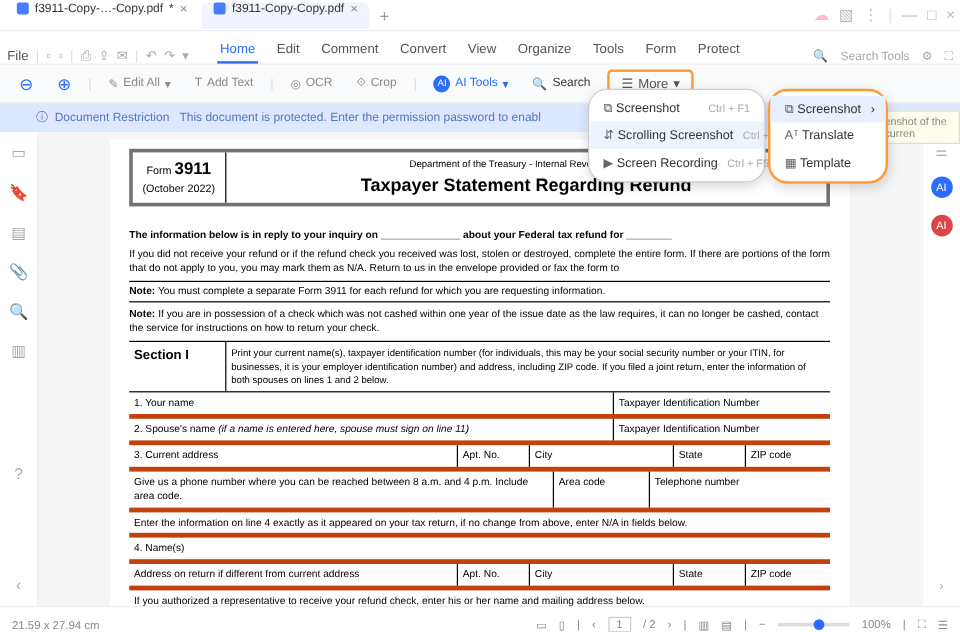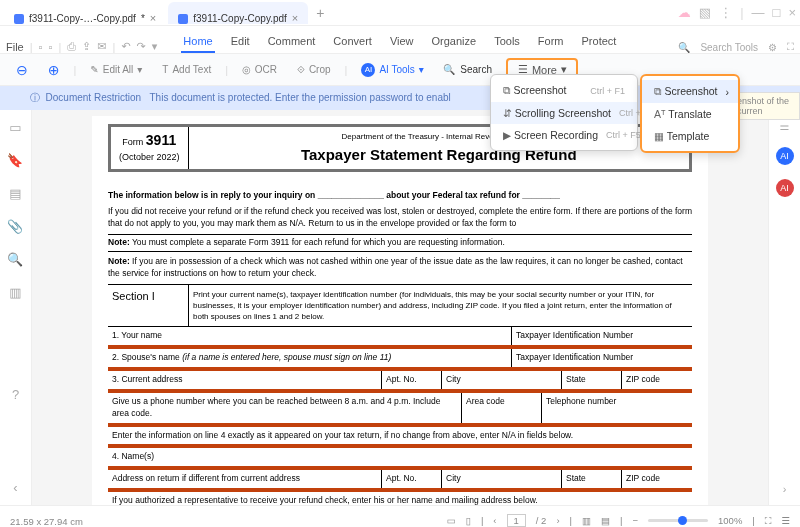--- a/index.html
+++ b/index.html
@@ -1,18 +1,18 @@
 <!DOCTYPE html>
 <html><head>
 <meta charset="utf-8">
 <style>
 *{margin:0;padding:0;box-sizing:border-box;font-family:'Segoe UI',Arial,sans-serif}
 body{width:800px;height:527px;background:#fff;overflow:hidden;font-size:11px;color:#333}
 .titlebar{height:26px;display:flex;align-items:center;padding:0 4px;background:#fff;border-bottom:1px solid #eee}
-.tab{display:flex;align-items:flex-end;height:22px;padding:0 10px;border-radius:6px 6px 0 0;margin-right:2px;font-size:10px;gap:5px}
+.tab{display:flex;align-items:flex-start;height:22px;padding:0 10px;border-radius:6px 6px 0 0;margin-right:2px;font-size:10px;gap:5px}
 .tab.active{background:#f0f4ff}
 .tab .dot{width:10px;height:10px;background:#4a7cff;border-radius:2px}
 .tab .x{color:#888;font-size:11px}
 .addtab{color:#999;font-size:14px;padding:0 6px}
 .tb-right{margin-left:auto;display:flex;gap:8px;align-items:center;color:#bbb}
 .tb-right span{font-size:13px}
 .menubar{height:28px;display:flex;align-items:flex-end;padding:0 6px;gap:4px;border-bottom:1px solid #eee}
 .mb-left{display:flex;align-items:center;gap:6px;color:#aaa}
 .mb-left .sep{color:#ddd}
 .mb-tabs{display:flex;gap:14px;margin-left:20px;font-size:11px}
@@ -34,30 +34,30 @@
 .formhdr{display:flex;border:3px solid #737373;margin-bottom:18px}
 .formbox{border-right:1px solid #000;padding:4px 8px;text-align:center;font-size:9px}
 .formbox b{font-size:14px}
 .formhdr-mid{flex:1;text-align:center;padding:4px}
 .formhdr-mid .dept{font-size:8px}
 .formhdr-mid h1{font-size:15px;font-weight:bold;margin-top:2px}
 .para{margin:4px 0;font-size:8.5px}
 .para b{font-weight:bold}
 .note{border-top:1px solid #000;border-bottom:1px solid #000;padding:2px 0;margin:3px 0;font-size:8.5px}
 .sect{display:flex;border-top:1px solid #000;border-bottom:1px solid #000;margin-top:4px}
-.sect-l{width:80px;font-weight:normal;font-size:11px;padding:4px}
+.sect-l{width:80px;font-weight:bold;font-size:11px;padding:4px}
 .sect-r{flex:1;font-size:8px;padding:4px;border-left:1px solid #000}
 .row{display:flex;border-bottom:4px solid #c2410c;font-size:8.5px}
 .cell{padding:3px 4px;border-right:1px solid #000}
 .cell:last-child{border-right:0}
 .row .c1{flex:1}
 .row .c2{width:180px}
 .rsidebar{width:32px;background:#fff;border-left:1px solid #eee;display:flex;flex-direction:column;align-items:center;padding-top:10px;gap:14px}
 .rsidebar .ba{width:18px;height:18px;border-radius:50%;display:flex;align-items:center;justify-content:center;font-size:9px;color:#fff}
-.dropdown{position:absolute;background:#fff;border:1px solid #ccc;border-radius:6px;box-shadow:0 3px 10px rgba(0,0,0,0.15);z-index:10;padding:4px 0;font-size:10.5px}
+.dropdown{position:absolute;background:#fff;border:1px solid #ccc;border-radius:16px;box-shadow:0 3px 10px rgba(0,0,0,0.15);z-index:10;padding:4px 0;font-size:10.5px}
 .dd-item{display:flex;align-items:center;padding:5px 12px;gap:8px;white-space:nowrap;justify-content:space-between}
 .dd-item .ico{width:14px;color:#666}
 .dd-item .kb{color:#aaa;font-size:9px}
 .dd1{top:74px;left:490px;width:148px}
 .dd2{top:74px;left:640px;width:100px;border:2px solid #ff9933}
 .dd2 .dd-item.hl{background:#e8f0ff}
 .tooltip{position:absolute;top:92px;left:730px;background:#fffceb;border:1px solid #ddd;padding:3px 6px;font-size:9px;color:#888;z-index:9}
 .statusbar{height:22px;display:flex;align-items:flex-end;padding:0 10px;font-size:9.5px;color:#888;border-top:1px solid #eee;background:#fff;position:absolute;bottom:0;width:100%}
 .statusbar .sbr{margin-left:auto;display:flex;gap:10px;align-items:center}
 .zoom-slider{width:60px;height:3px;background:#ddd;border-radius:2px;position:relative}

